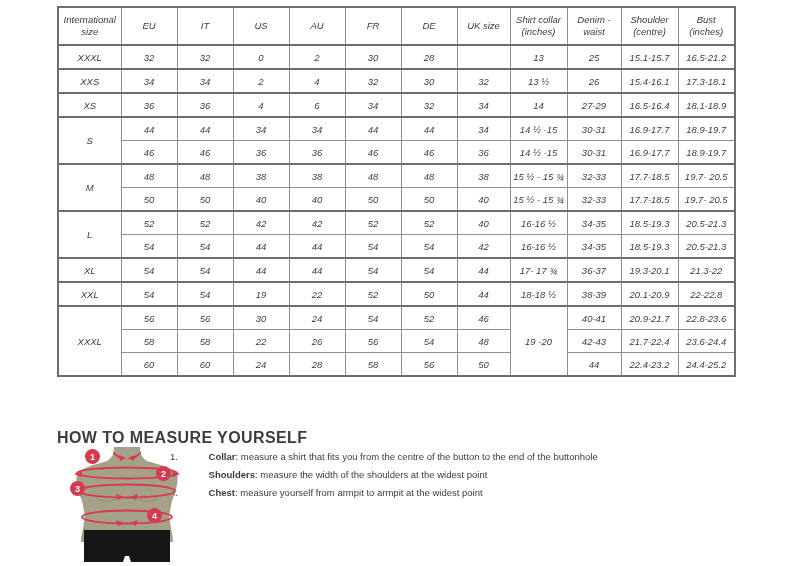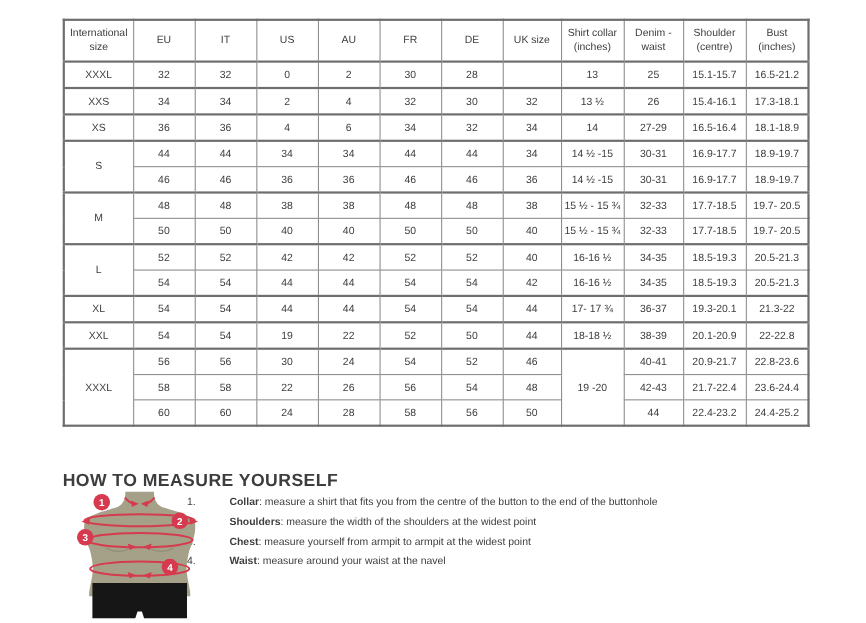--- a/index.html
+++ b/index.html
@@ -1,20 +1,20 @@
 <!DOCTYPE html>
 <html><head>
 <meta charset="utf-8">
 <style>
   html,body{margin:0;padding:0;background:#ffffff;}
   #stage{position:relative;width:787px;height:566px;background:#ffffff;overflow:hidden;
          font-family:"Liberation Sans",sans-serif;color:#3d3d3d;}
 
   
-  #size-table-wrap{position:absolute;left:57px;top:17px;}
+  #size-table-wrap{position:absolute;left:57px;top:6px;font-style:italic;}
   table.size-chart{border-collapse:collapse;table-layout:fixed;width:677px;
                    font-size:9.5px;color:#3d3d3d;}
   table.size-chart td,table.size-chart th{border:1px solid #8f8f8f;text-align:center;
                    vertical-align:middle;padding:0 1px;height:22px;font-weight:normal;
                    overflow:hidden;}
   table.size-chart th{height:36px;line-height:1.25;}
   table.size-chart tr.group-start td{border-top:2px solid #6e6e6e;}
   table.size-chart{border:2px solid #6e6e6e;}
 
   
@@ -267,21 +267,20 @@
         </tbody>
     </table>
   </div>
 
   <div id="measure-heading">HOW TO MEASURE YOURSELF</div>
 
   <div id="instructions">
       <div class="instr"><span>1. </span><b>Collar</b><span>: measure a shirt that fits you from the centre of the button to the end of the buttonhole</span></div>
       <div class="instr"><span>2. </span><b>Shoulders</b><span>: measure the width of the shoulders at the widest point</span></div>
       <div class="instr"><span>3. </span><b>Chest</b><span>: measure yourself from armpit to armpit at the widest point</span></div>
-      <div class="instr"><span>4. </span><b>Waist</b><span>: measure around your waist at the navel</span></div>
     </div>
 
   <div id="figure-wrap">
     <svg width="135" height="120" viewBox="0 0 135 120">
       <path class="torso" d="M54,1 C54,8 52,12 47,15 C33,19 21,22 17,28 C15,37 19,47 22,55
            C24,64 25,70 24,76 C23,84 21,89 21,96 L113,96 C113,89 111,84 110,76
            C109,70 110,64 112,55 C115,47 119,37 117,28 C113,22 101,19 87,15
            C82,12 80,8 80,1 Z"></path>
       <path class="muscle" d="M36,52 Q46,58 57,53"></path>
       <path class="muscle" d="M77,53 Q88,58 98,52"></path>

